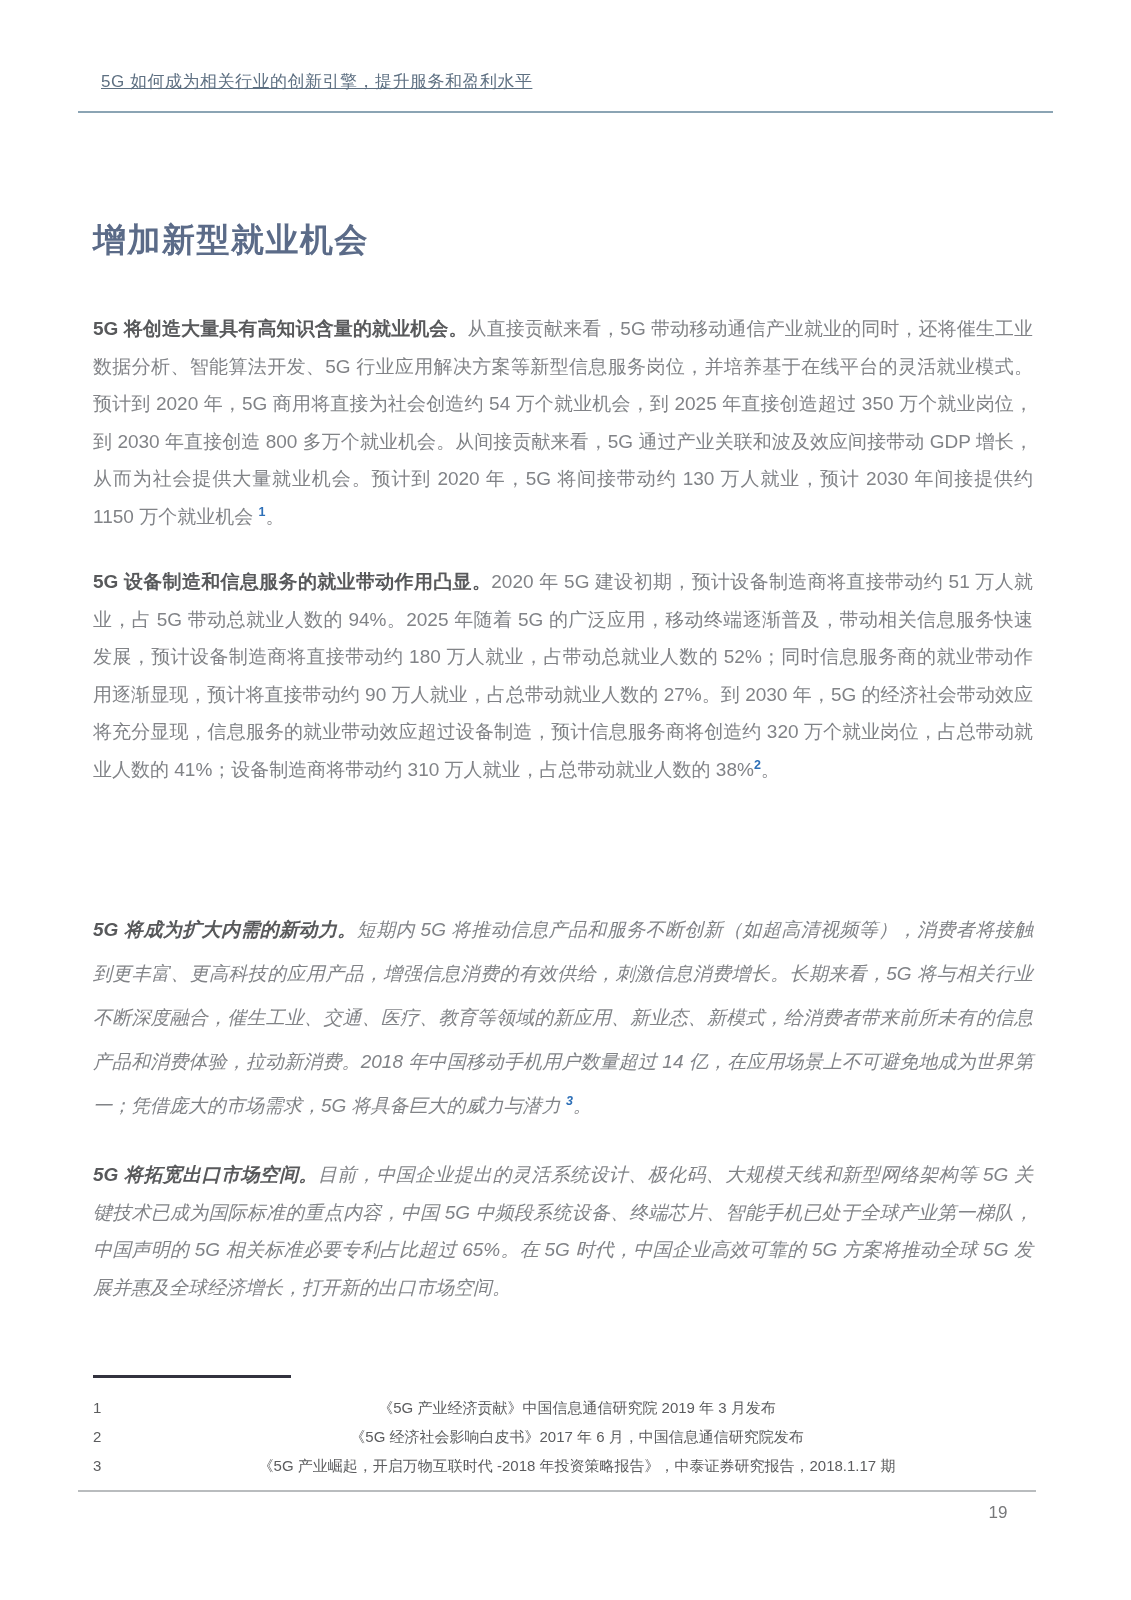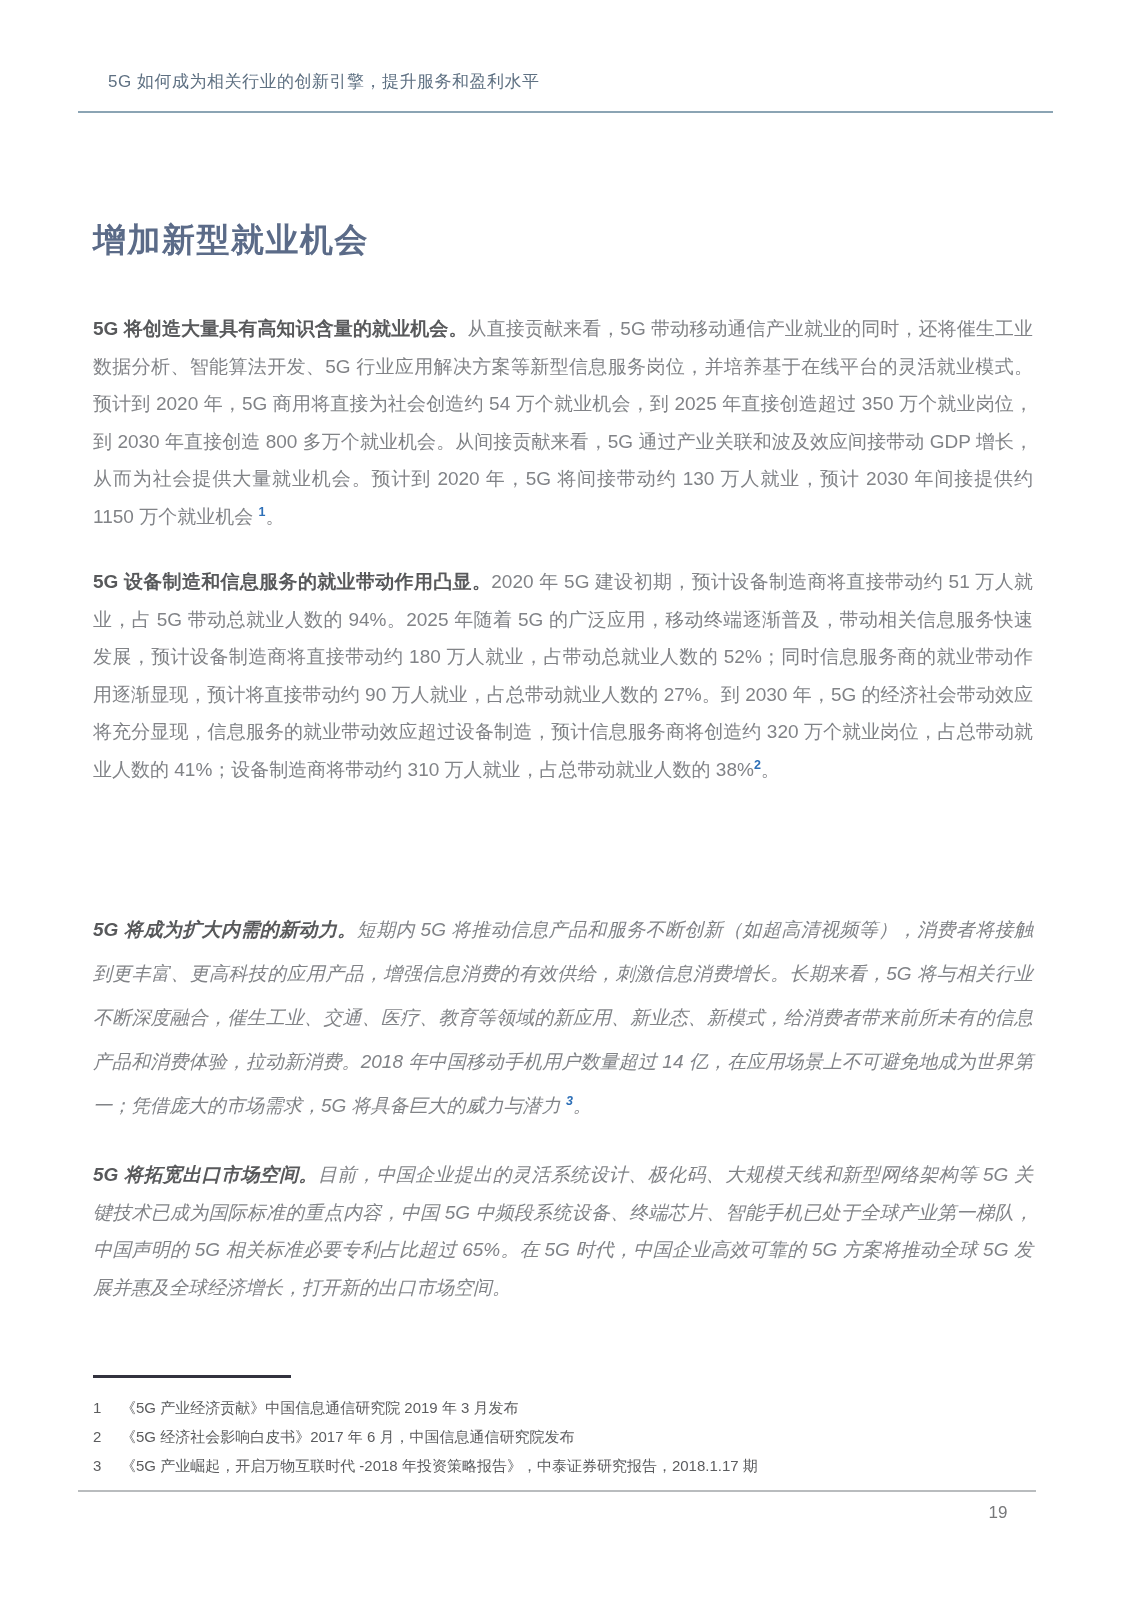--- a/index.html
+++ b/index.html
@@ -11,25 +11,26 @@
   .page {
     position: relative;
     width: 1131px;
     height: 1600px;
     background: #ffffff;
     overflow: hidden;
   }
   .header-text {
     position: absolute;
     top: 70px;
-    left: 108px;
+    left: 101px;
     width: 940px;
     font-size: 17px;
     letter-spacing: 0.5px;
     color: #5e7082;
+    text-decoration: underline;
   }
   .header-line {
     position: absolute;
     top: 111px;
     left: 78px;
     width: 975px;
     height: 2px;
     background: #8ba4b4;
   }
   .section-title {
@@ -97,20 +98,21 @@
     font-size: 15px;
     line-height: 29px;
     color: #5b5c5e;
   }
   .footnote-num {
     width: 28px;
     flex: 0 0 28px;
   }
   .footnote-text {
     flex: 1 1 auto;
+    text-align: center;
   }
   .footer-line {
     position: absolute;
     top: 1490px;
     left: 78px;
     width: 958px;
     height: 2px;
     background: #b9bcbe;
   }
   .page-number {

